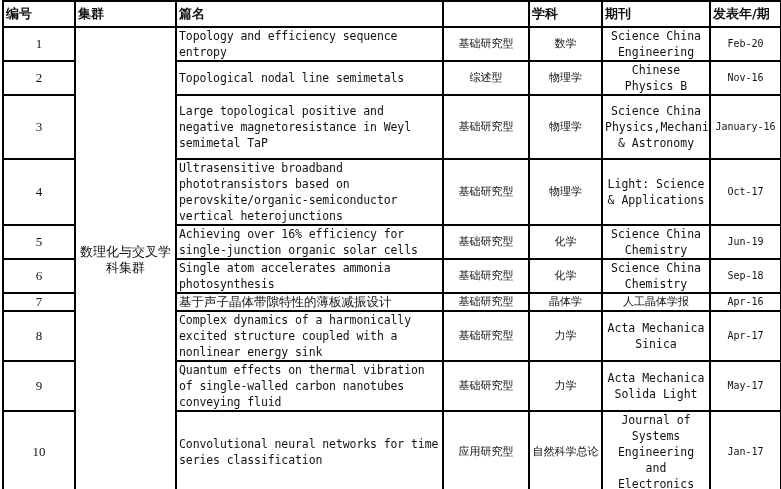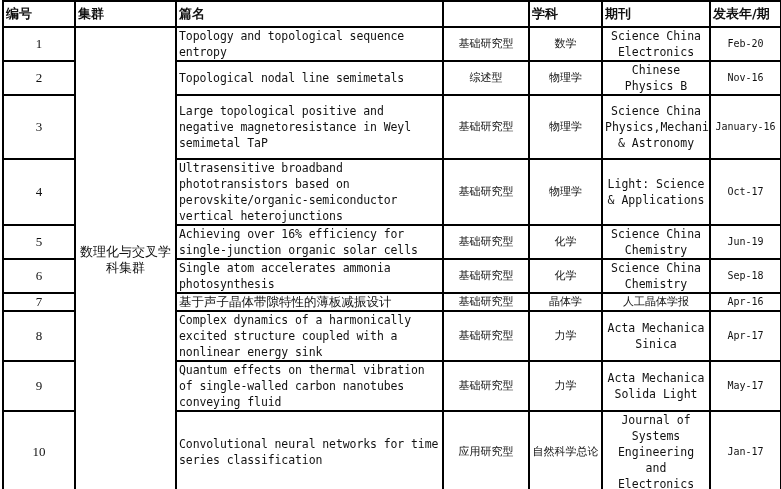--- a/index.html
+++ b/index.html
@@ -57,24 +57,24 @@
       <th></th>
       <th>学科</th>
       <th>期刊</th>
       <th>发表年/期</th>
     </tr>
   </thead>
   <tbody>
     <tr style="height:32px">
       <td class="c num">1</td>
       <td class="cluster" rowspan="10">数理化与交叉学科集群</td>
-      <td class="title">Topology and topological sequence entropy</td>
+      <td class="title">Topology and efficiency sequence entropy</td>
       <td class="c cjk">基础研究型</td>
       <td class="c cjk">数学</td>
-      <td class="journal">Science China Electronics</td>
+      <td class="journal">Science China Engineering</td>
       <td class="date">Feb-20</td>
     </tr>
     <tr style="height:33px">
       <td class="c num">2</td>
       <td class="title">Topological nodal line semimetals</td>
       <td class="c cjk">综述型</td>
       <td class="c cjk">物理学</td>
       <td class="journal">Chinese Physics B</td>
       <td class="date">Nov-16</td>
     </tr>

